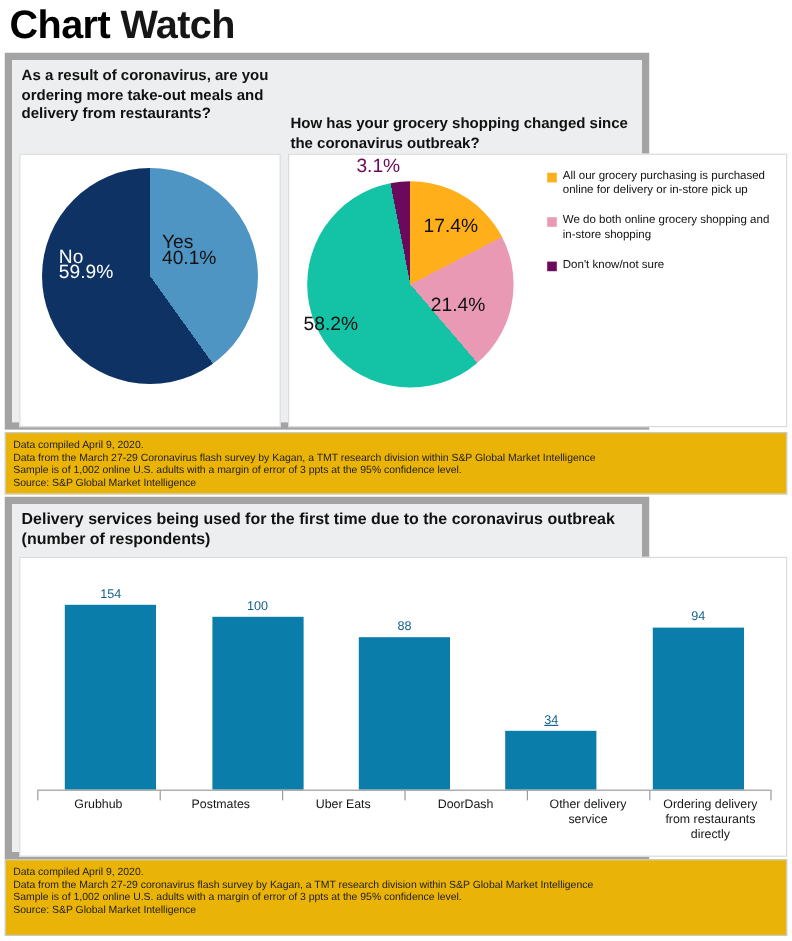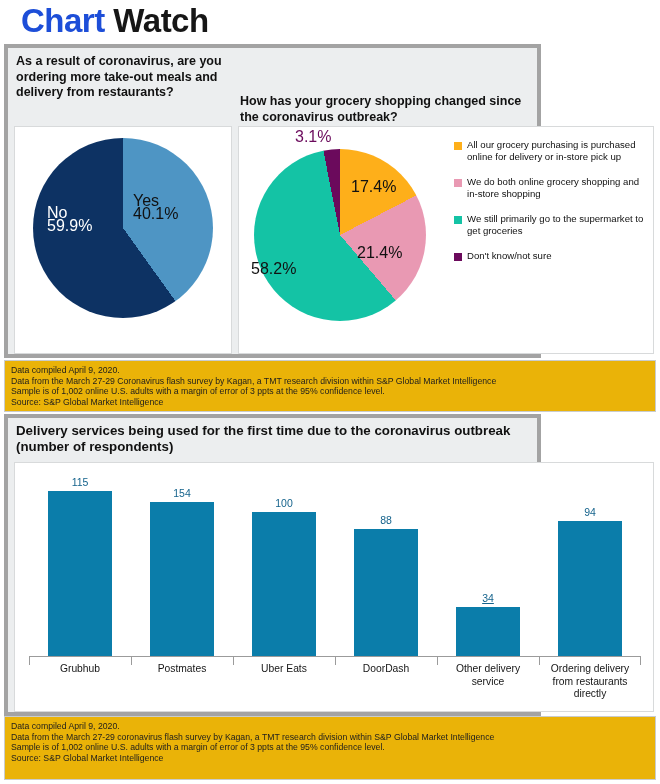--- a/index.html
+++ b/index.html
@@ -15,28 +15,28 @@
   
   .masthead{
     position:absolute;left:0;top:0;width:660px;height:42px;
     background:#ffffff;
   }
   .masthead-title{
     position:absolute;left:8px;top:2px;
     font-size:33px;font-weight:700;letter-spacing:-0.5px;
     line-height:38px;white-space:nowrap;
   }
-  .word-chart{color:#1d4ed8;font-weight:700;margin-left:13px;}
+  .word-chart{color:#000000;font-weight:700;}
   .word-watch{color:#161616;font-weight:700;}
 
   
   .panel{
     position:absolute;left:4px;width:537px;
     background:#eceeef;
-    border:4px solid #a3a3a3;
+    border:6px solid #a3a3a3;
     box-sizing:border-box;
   }
   #panel-pies{top:44px;height:314px;}
 
   .q-title{
     position:absolute;
     font-size:12.5px;font-weight:700;color:#111;
     line-height:15.5px;
   }
   #q1-title{left:8px;top:6px;width:215px;}
@@ -162,24 +162,20 @@
       <div class="legend" id="pie2-legend">
           <div class="legend-row">
             <span class="legend-swatch" style="background: rgb(254, 175, 26);"></span>
             <span class="legend-text">All our grocery purchasing is purchased online for delivery or in-store pick up</span>
           </div>
           <div class="legend-row">
             <span class="legend-swatch" style="background: rgb(233, 153, 179);"></span>
             <span class="legend-text">We do both online grocery shopping and in-store shopping</span>
           </div>
           <div class="legend-row">
-            <span class="legend-swatch" style="background: rgb(20, 195, 165);"></span>
-            <span class="legend-text">We still primarily go to the supermarket to get groceries</span>
-          </div>
-          <div class="legend-row">
             <span class="legend-swatch" style="background: rgb(107, 10, 92);"></span>
             <span class="legend-text">Don't know/not sure</span>
           </div>
         </div>
     </div>
   </div>
 
   <div class="footnote" id="footnote-1">
       <div>Data compiled April 9, 2020.</div>
       <div>Data from the March 27-29 Coronavirus flash survey by Kagan, a TMT research division within S&amp;P Global Market Intelligence</div>
@@ -188,24 +184,20 @@
     </div>
 
   <div class="panel" id="panel-bars">
     <div id="bars-title">
       <div>Delivery services being used for the first time due to the coronavirus outbreak</div>
       <div>(number of respondents)</div>
     </div>
     <div class="white-card" id="card3">
       <div class="plot">
         <div class="bars-row" id="bars-row">
-            <div class="bar-cell">
-              <div class="bar-value" style="color: rgb(21, 99, 140);">115</div>
-              <div class="bar-rect" style="height: 92%; background: rgb(11, 125, 170);"></div>
-            </div>
             <div class="bar-cell">
               <div class="bar-value" style="color: rgb(21, 99, 140);">154</div>
               <div class="bar-rect" style="height: 85.6%; background: rgb(11, 125, 170);"></div>
             </div>
             <div class="bar-cell">
               <div class="bar-value" style="color: rgb(21, 99, 140);">100</div>
               <div class="bar-rect" style="height: 80%; background: rgb(11, 125, 170);"></div>
             </div>
             <div class="bar-cell">
               <div class="bar-value" style="color: rgb(21, 99, 140);">88</div>

